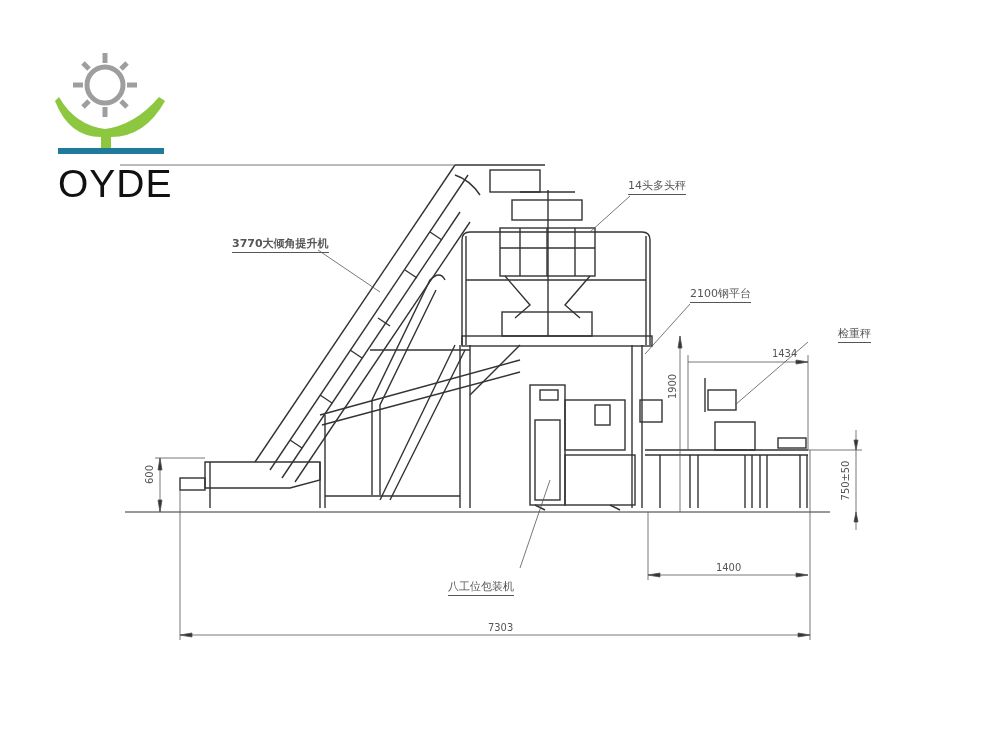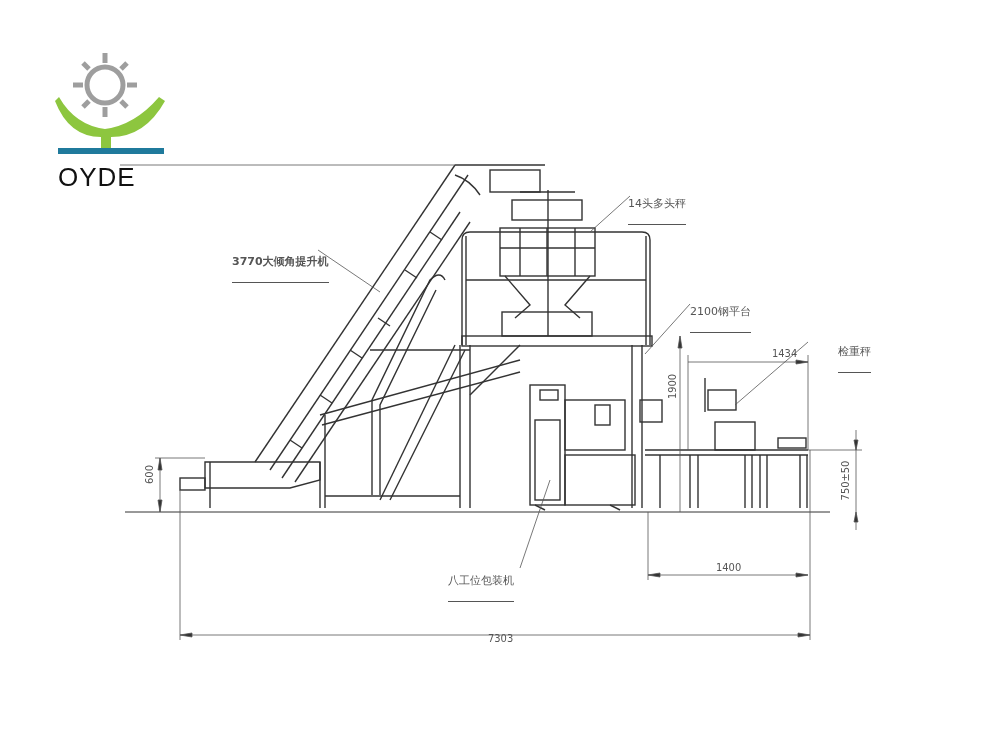--- a/index.html
+++ b/index.html
@@ -1,24 +1,24 @@
 <!DOCTYPE html>
 <html><head>
 <meta charset="utf-8">
 <style>
   html, body { margin: 0; padding: 0; background: #ffffff; }
   body { width: 1000px; height: 750px; position: relative; overflow: hidden;
          font-family: "Liberation Sans", sans-serif; }
   #logo { position: absolute; left: 55px; top: 45px; width: 115px; height: 160px; }
-  #logo-text { position: absolute; left: 58px; top: 162px; font-size: 26px; color: #111;
+  #logo-text { position: absolute; left: 58px; top: 162px; font-size: 39px; color: #111;
                letter-spacing: 1px; font-family: "Liberation Sans", sans-serif; }
   #drawing { position: absolute; left: 0; top: 0; width: 1000px; height: 750px; }
   .lbl { position: absolute; font-size: 11px; color: #555; font-family: "DejaVu Sans", sans-serif;
          white-space: nowrap; }
-  .lbl.under { border-bottom: 1px solid #555; padding-bottom: 13px; margin-top: 18px; }
+  .lbl.under { border-bottom: 1px solid #555; padding-bottom: 1px; }
   .dim { position: absolute; font-size: 11px; color: #555; font-family: "DejaVu Sans Condensed", "DejaVu Sans", sans-serif; white-space: nowrap; }
   .vert { transform: rotate(-90deg); transform-origin: center center; }
 </style>
 </head>
 <body>
 
 <div id="logo">
   <svg width="115" height="115" viewBox="0 0 115 115">
 
     <g stroke="#9e9e9e" stroke-width="5" fill="none" stroke-linecap="butt">
@@ -175,20 +175,20 @@
     <line x1="690" y1="304" x2="645" y2="354"></line>
     <line x1="808" y1="342" x2="735" y2="405"></line>
     <line x1="520" y1="568" x2="550" y2="480"></line>
   </g>
 </svg>
 
 <div class="lbl under" style="left:232px; top:236px;font-weight:bold;">3770大倾角提升机</div>
 <div class="lbl under" style="left:628px; top:178px;">14头多头秤</div>
 <div class="lbl under" style="left:690px; top:286px;">2100钢平台</div>
 <div class="lbl under" style="left:838px; top:326px;">检重秤</div>
-<div class="lbl under" style="left:448px; top:555px;">八工位包装机</div>
+<div class="lbl under" style="left:448px; top:579px;">八工位包装机</div>
 
-<div class="dim" style="left:488px; top:621px;margin-top:11px;">7303</div>
+<div class="dim" style="left:488px; top:621px;">7303</div>
 <div class="dim" style="left:716px; top:561px;">1400</div>
 <div class="dim" style="left:744px; top:347px;margin-left:28px;">1434</div>
 <div class="dim vert" style="left:660px; top:380px;">1900</div>
 <div class="dim vert" style="left:826px; top:474px;">750±50</div>
 <div class="dim vert" style="left:140px; top:468px;">600</div>
 
 </body></html>

